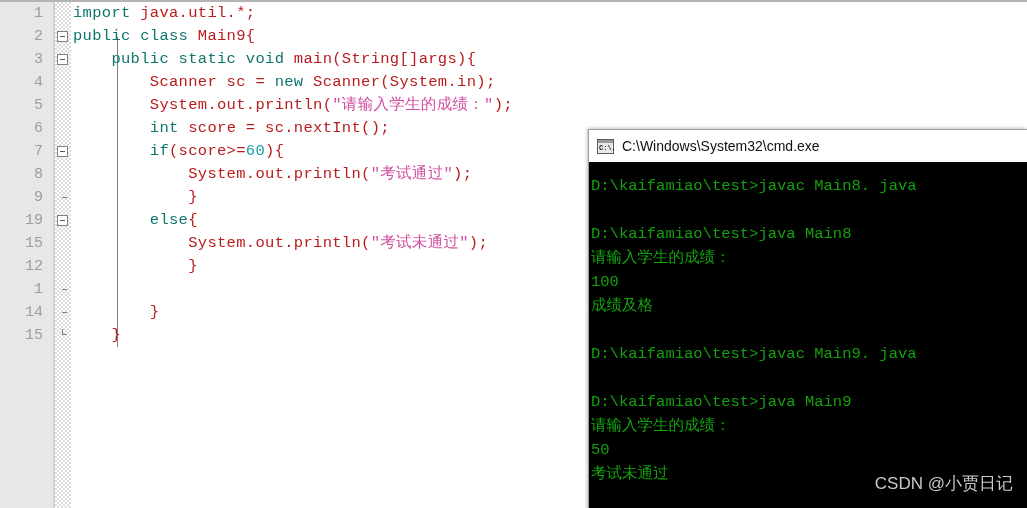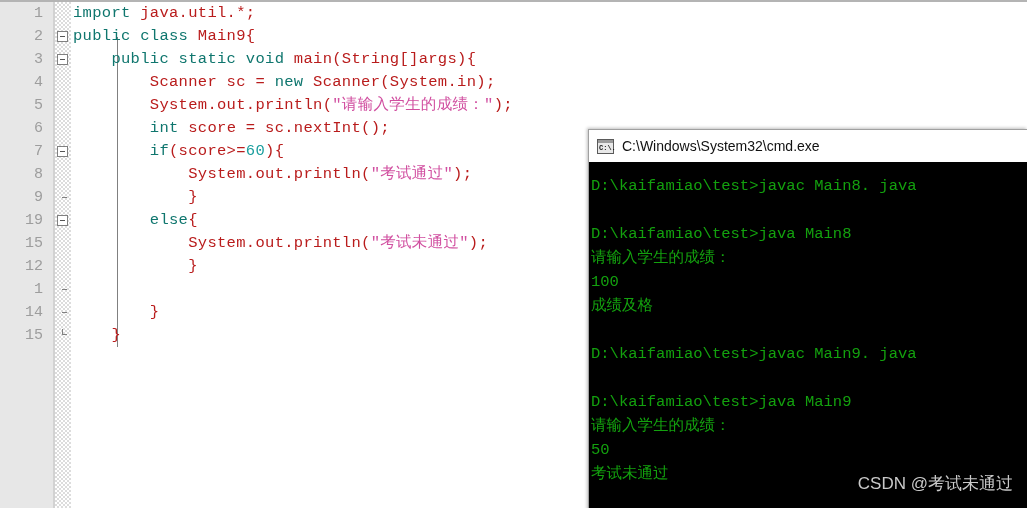--- a/index.html
+++ b/index.html
@@ -240,15 +240,15 @@
     <div class="fold-corner" style="top: 327px;"></div>
   </div>
 
 <div id="cmd-window">
   <div id="cmd-titlebar">
     <div id="cmd-icon"></div>
     <span id="cmd-title-text">C:\Windows\System32\cmd.exe</span>
   </div>
   <div id="cmd-body">
     <div id="console-text"><div class="cline">D:\kaifamiao\test&gt;javac Main8. java</div><div class="cline">&nbsp;</div><div class="cline">D:\kaifamiao\test&gt;java Main8</div><div class="cline">请输入学生的成绩：</div><div class="cline">100</div><div class="cline">成绩及格</div><div class="cline">&nbsp;</div><div class="cline">D:\kaifamiao\test&gt;javac Main9. java</div><div class="cline">&nbsp;</div><div class="cline">D:\kaifamiao\test&gt;java Main9</div><div class="cline">请输入学生的成绩：</div><div class="cline">50</div><div class="cline">考试未通过</div><div class="cline">&nbsp;</div></div>
-    <div id="watermark">CSDN @考试未通过</div>
+    <div id="watermark">CSDN @小贾日记</div>
   </div>
 </div>
 
 </body></html>

